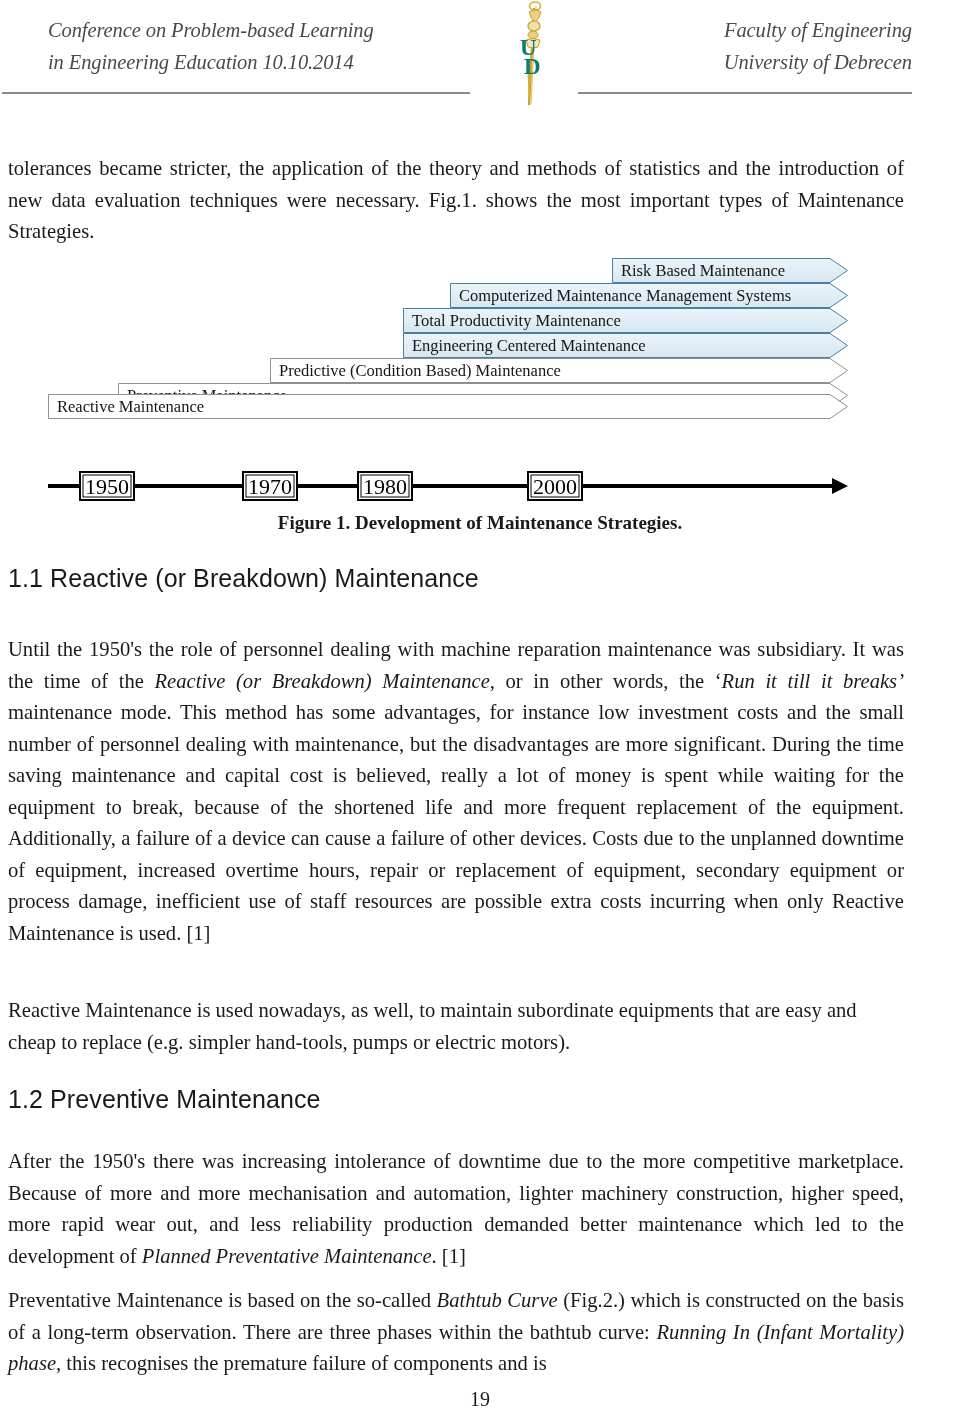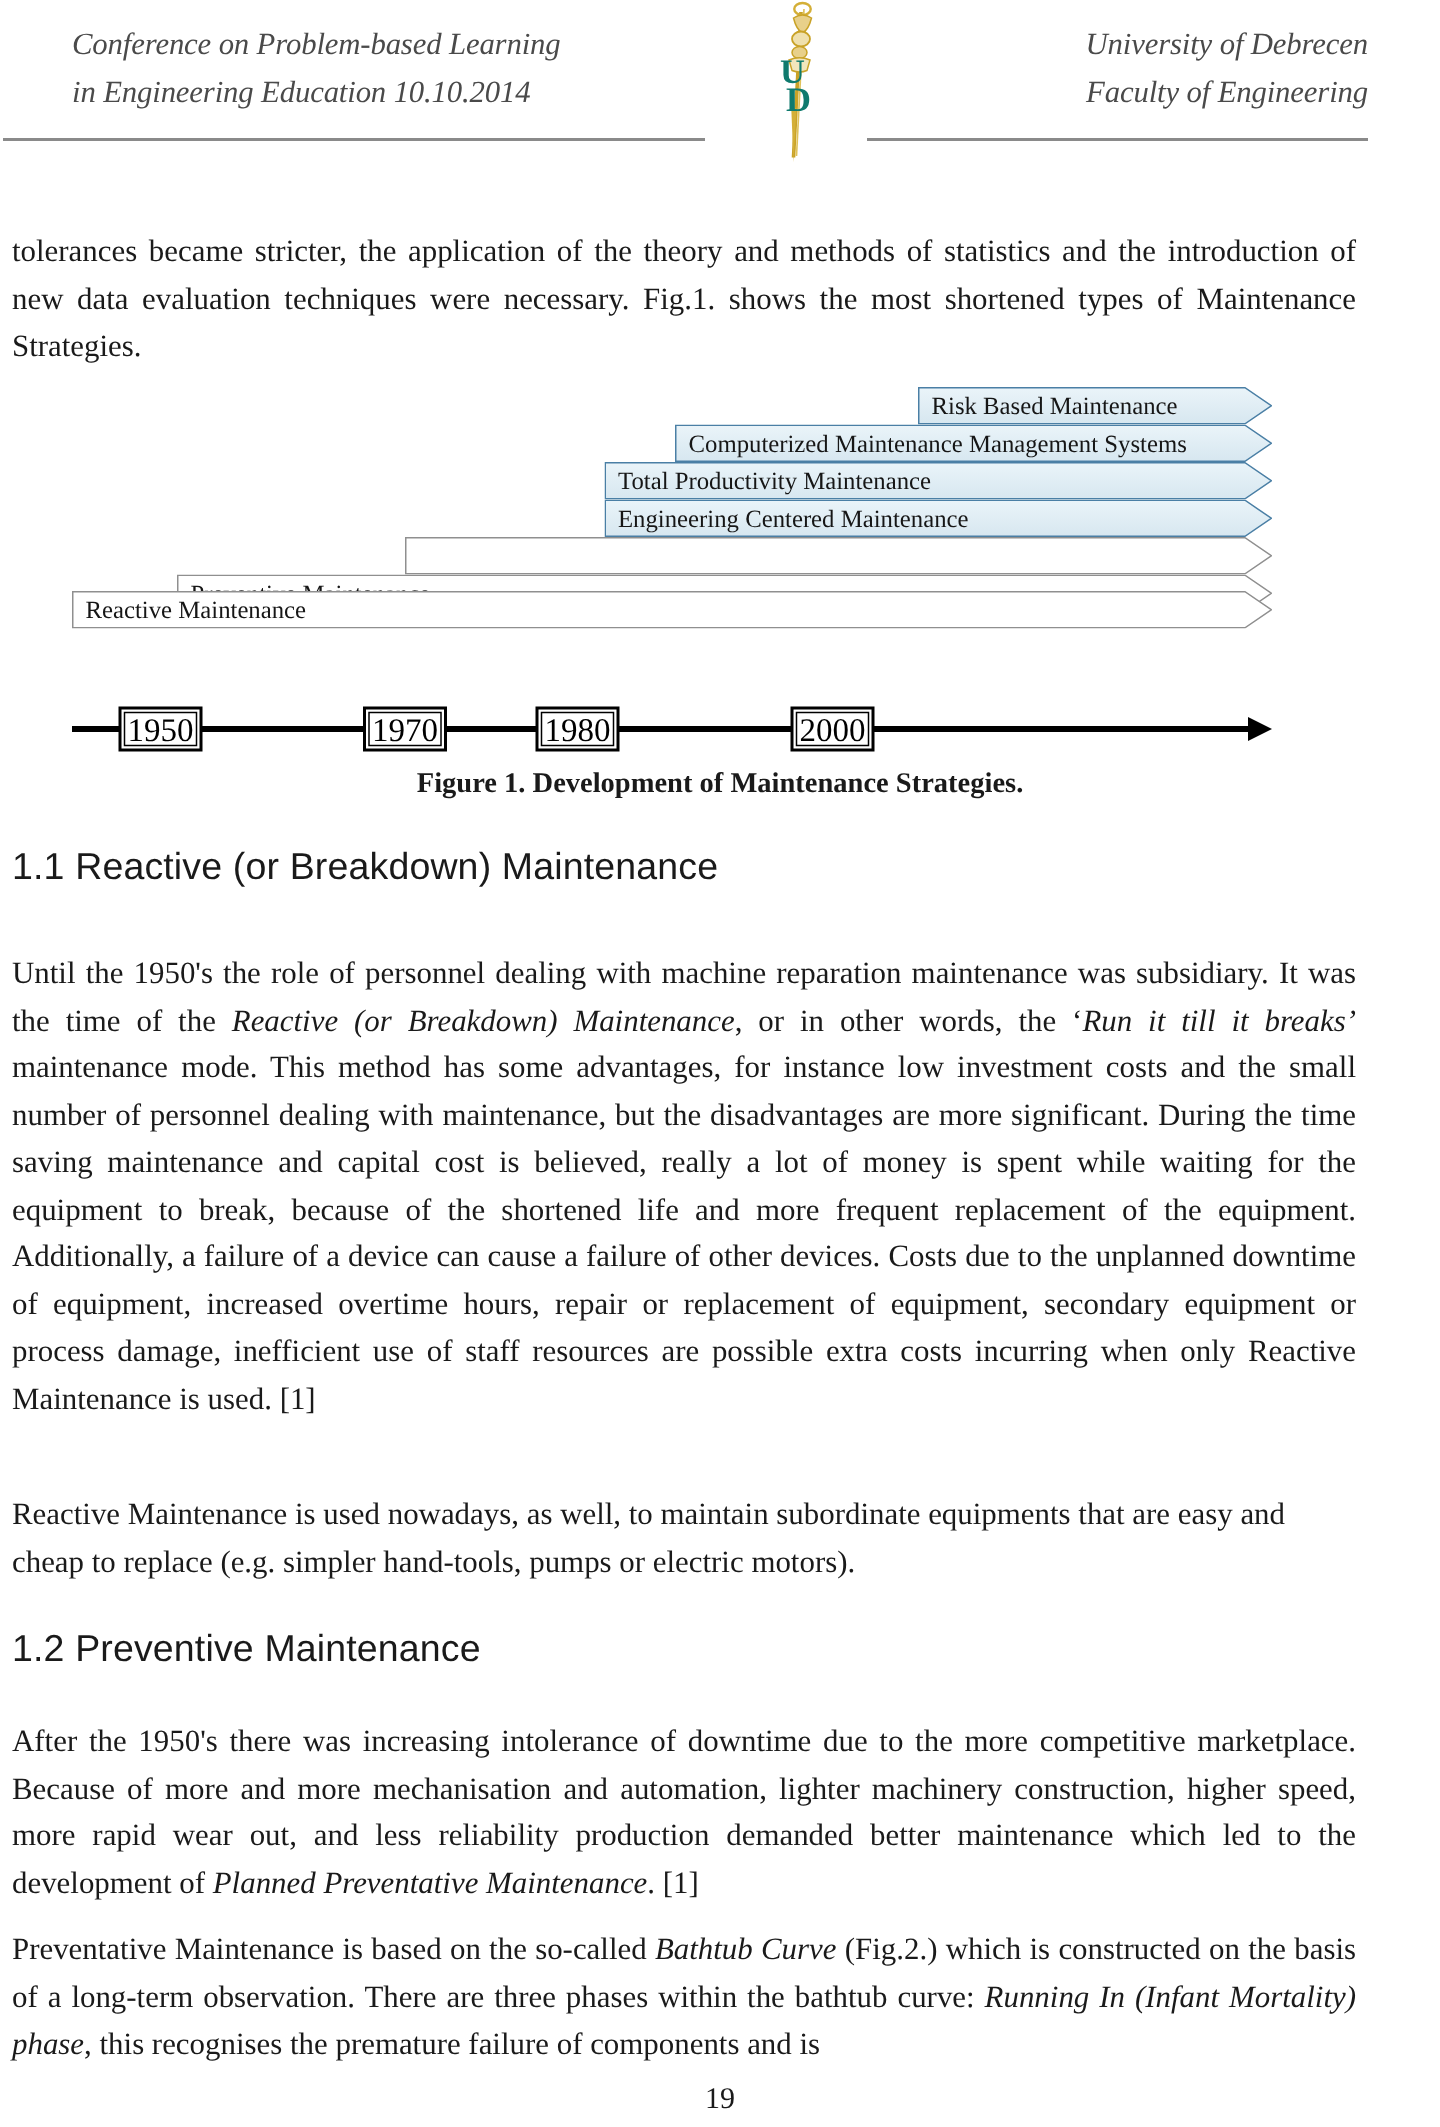--- a/index.html
+++ b/index.html
@@ -134,22 +134,22 @@
 </style>
 </head>
 <body>
 
 <div class="page-header">
   <div class="hdr-left">
     <div>Conference on Problem-based Learning</div>
     <div>in Engineering Education 10.10.2014</div>
   </div>
   <div class="hdr-right">
+    <div>Faculty of Engineering</div>
     <div>University of Debrecen</div>
-    <div>Faculty of Engineering</div>
   </div>
   <div class="hdr-rule-left"></div>
   <div class="hdr-rule-right"></div>
 
   <div class="hdr-logo">
     <svg width="66" height="112" viewBox="0 0 66 112">
 
       <path d="M36 8 L31 105" stroke="#c9a227" stroke-width="2.4" fill="none"></path>
       <path d="M38 6 L33 104" stroke="#e0c25a" stroke-width="1.1" fill="none"></path>
 
@@ -160,21 +160,21 @@
       <path d="M28 40 q7 -3 14 0 l-2 7 q-5 2 -10 0 z" fill="#f2e6bd" stroke="#c9a227" stroke-width="1"></path>
 
       <path d="M33 72 L31 108 L29.5 72 z" fill="#d4af37"></path>
 
       <text x="22" y="55" font-family="Liberation Serif, serif" font-size="23" font-weight="bold" fill="#0f7a6e">U</text>
       <text x="26" y="74" font-family="Liberation Serif, serif" font-size="23" font-weight="bold" fill="#0f7a6e">D</text>
     </svg>
   </div>
 </div>
 
-<div class="para" style="top:153px;">tolerances became stricter, the application of the theory and methods of statistics and the introduction of new data evaluation techniques were necessary. Fig.1. shows the most shortened types of Maintenance Strategies.</div>
+<div class="para" style="top:153px;">tolerances became stricter, the application of the theory and methods of statistics and the introduction of new data evaluation techniques were necessary. Fig.1. shows the most important types of Maintenance Strategies.</div>
 
 <div class="figure">
   <div id="bars-container">
       <div class="arrow-row" style="left: 612px; top: 0px; width: 236px;">
         <svg width="236" height="25" viewBox="0 0 236 25">
           <defs>
             <linearGradient id="g0" x1="0" y1="0" x2="0" y2="1">
               <stop offset="0%" stop-color="#eaf4f9"></stop>
               <stop offset="100%" stop-color="#d7e7f0"></stop>
             </linearGradient>
@@ -222,20 +222,21 @@
       <div class="arrow-row" style="left: 270px; top: 100px; width: 578px;">
         <svg width="578" height="25" viewBox="0 0 578 25">
           <defs>
             <linearGradient id="g4" x1="0" y1="0" x2="0" y2="1">
               <stop offset="0%" stop-color="#ffffff"></stop>
               <stop offset="100%" stop-color="#ffffff"></stop>
             </linearGradient>
           </defs>
           <path d="M0.5 0.5 H560 L577.5 12.5 L560 24.5 H0.5 Z" fill="url(#g4)" stroke="#8f8f8f" stroke-width="1"></path>
         </svg>
+        <div class="arrow-label" style="left: 0px;">Predictive (Condition Based) Maintenance</div>
       </div>
       <div class="arrow-row" style="left: 118px; top: 125px; width: 730px;">
         <svg width="730" height="25" viewBox="0 0 730 25">
           <defs>
             <linearGradient id="g5" x1="0" y1="0" x2="0" y2="1">
               <stop offset="0%" stop-color="#ffffff"></stop>
               <stop offset="100%" stop-color="#ffffff"></stop>
             </linearGradient>
           </defs>
           <path d="M0.5 0.5 H712 L729.5 12.5 L712 24.5 H0.5 Z" fill="url(#g5)" stroke="#8f8f8f" stroke-width="1"></path>

